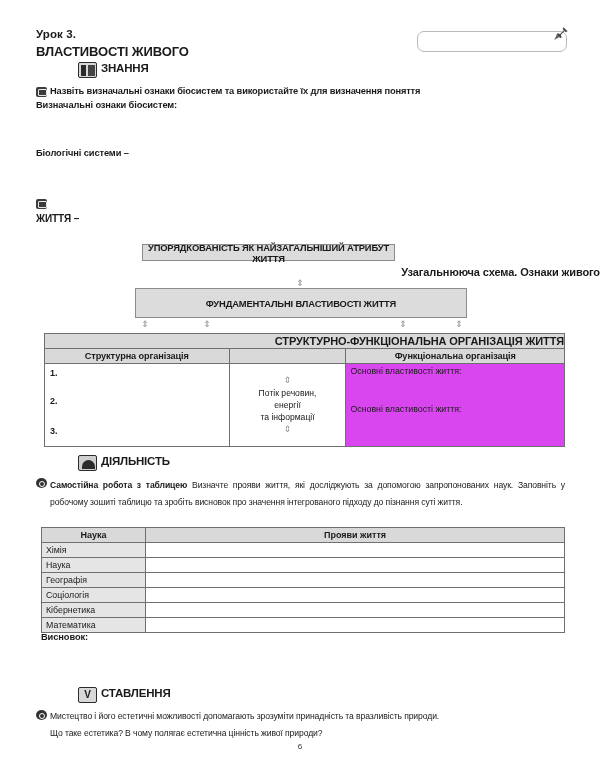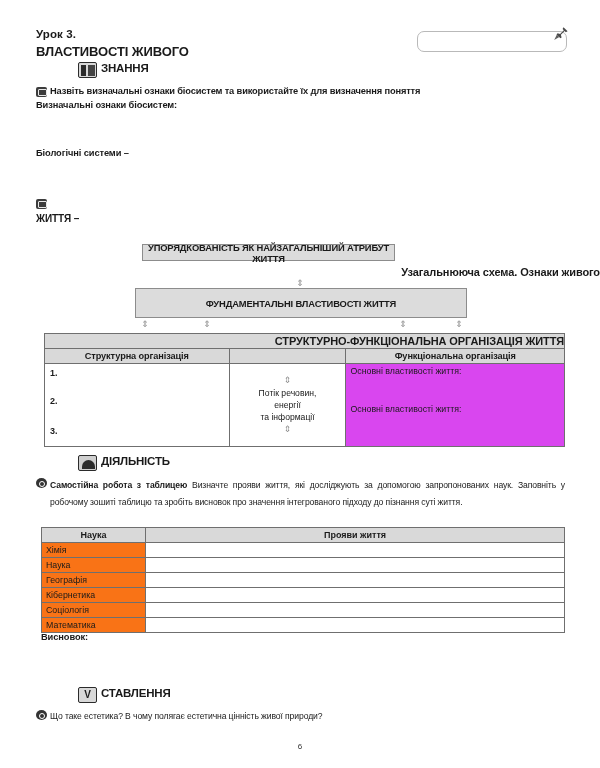--- a/index.html
+++ b/index.html
@@ -122,21 +122,21 @@
   .para {
     position:absolute; font-size:8.6px; line-height:17px;
     text-align:justify; letter-spacing:-.1px;
   }
   .para b { font-weight:bold; }
 
   
   .stbl { position:absolute; border-collapse:collapse; }
   .stbl td, .stbl th { border:1px solid #6f6f6f; height:15px; }
   .stbl th { background:#d9d9d9; font-size:9px; font-weight:bold; }
-  .stbl td { font-size:8.8px; padding-left:4px; background:#f97316; }
+  .stbl td { font-size:8.8px; padding-left:4px; background:#e5e5e5; }
   .stbl td.blank { background:#fff; }
 
   .pageno {
     position:absolute; width:100%; text-align:center; font-size:8px; color:#333;
   }
 </style>
 </head>
 <body>
 
 <div class="page">
@@ -254,25 +254,25 @@
     </tr>
     <tr>
       <td>Наука</td>
       <td class="blank"></td>
     </tr>
     <tr>
       <td>Географія</td>
       <td class="blank"></td>
     </tr>
     <tr>
+      <td>Соціологія</td>
+      <td class="blank"></td>
+    </tr>
+    <tr>
       <td>Кібернетика</td>
-      <td class="blank"></td>
-    </tr>
-    <tr>
-      <td>Соціологія</td>
       <td class="blank"></td>
     </tr>
     <tr>
       <td>Математика</td>
       <td class="blank"></td>
     </tr>
   </tbody>
     </table>
 
   <div class="lbl" style="left:41px; top:632px;">Висновок:</div>
@@ -283,18 +283,19 @@
 
   <div class="sec-head" style="top:687px;">
     <span class="blk-icon rel"></span>
     <span class="label">СТАВЛЕННЯ</span>
   </div>
 
   <div class="task-line" style="top:709px; width:12px;">
     <span class="task-ic circ"></span>
   </div>
   <div class="para" style="left:50px; top:708px; width:515px; text-align:left;">
+    <div>Мистецтво і його естетичні можливості допомагають зрозуміти принадність та вразливість природи.</div>
     <div>Що таке естетика? В чому полягає естетична цінність живої природи?</div>
   </div>
 
   <div class="pageno" style="top:742px;">6</div>
 
 </div>
 
 </body></html>

